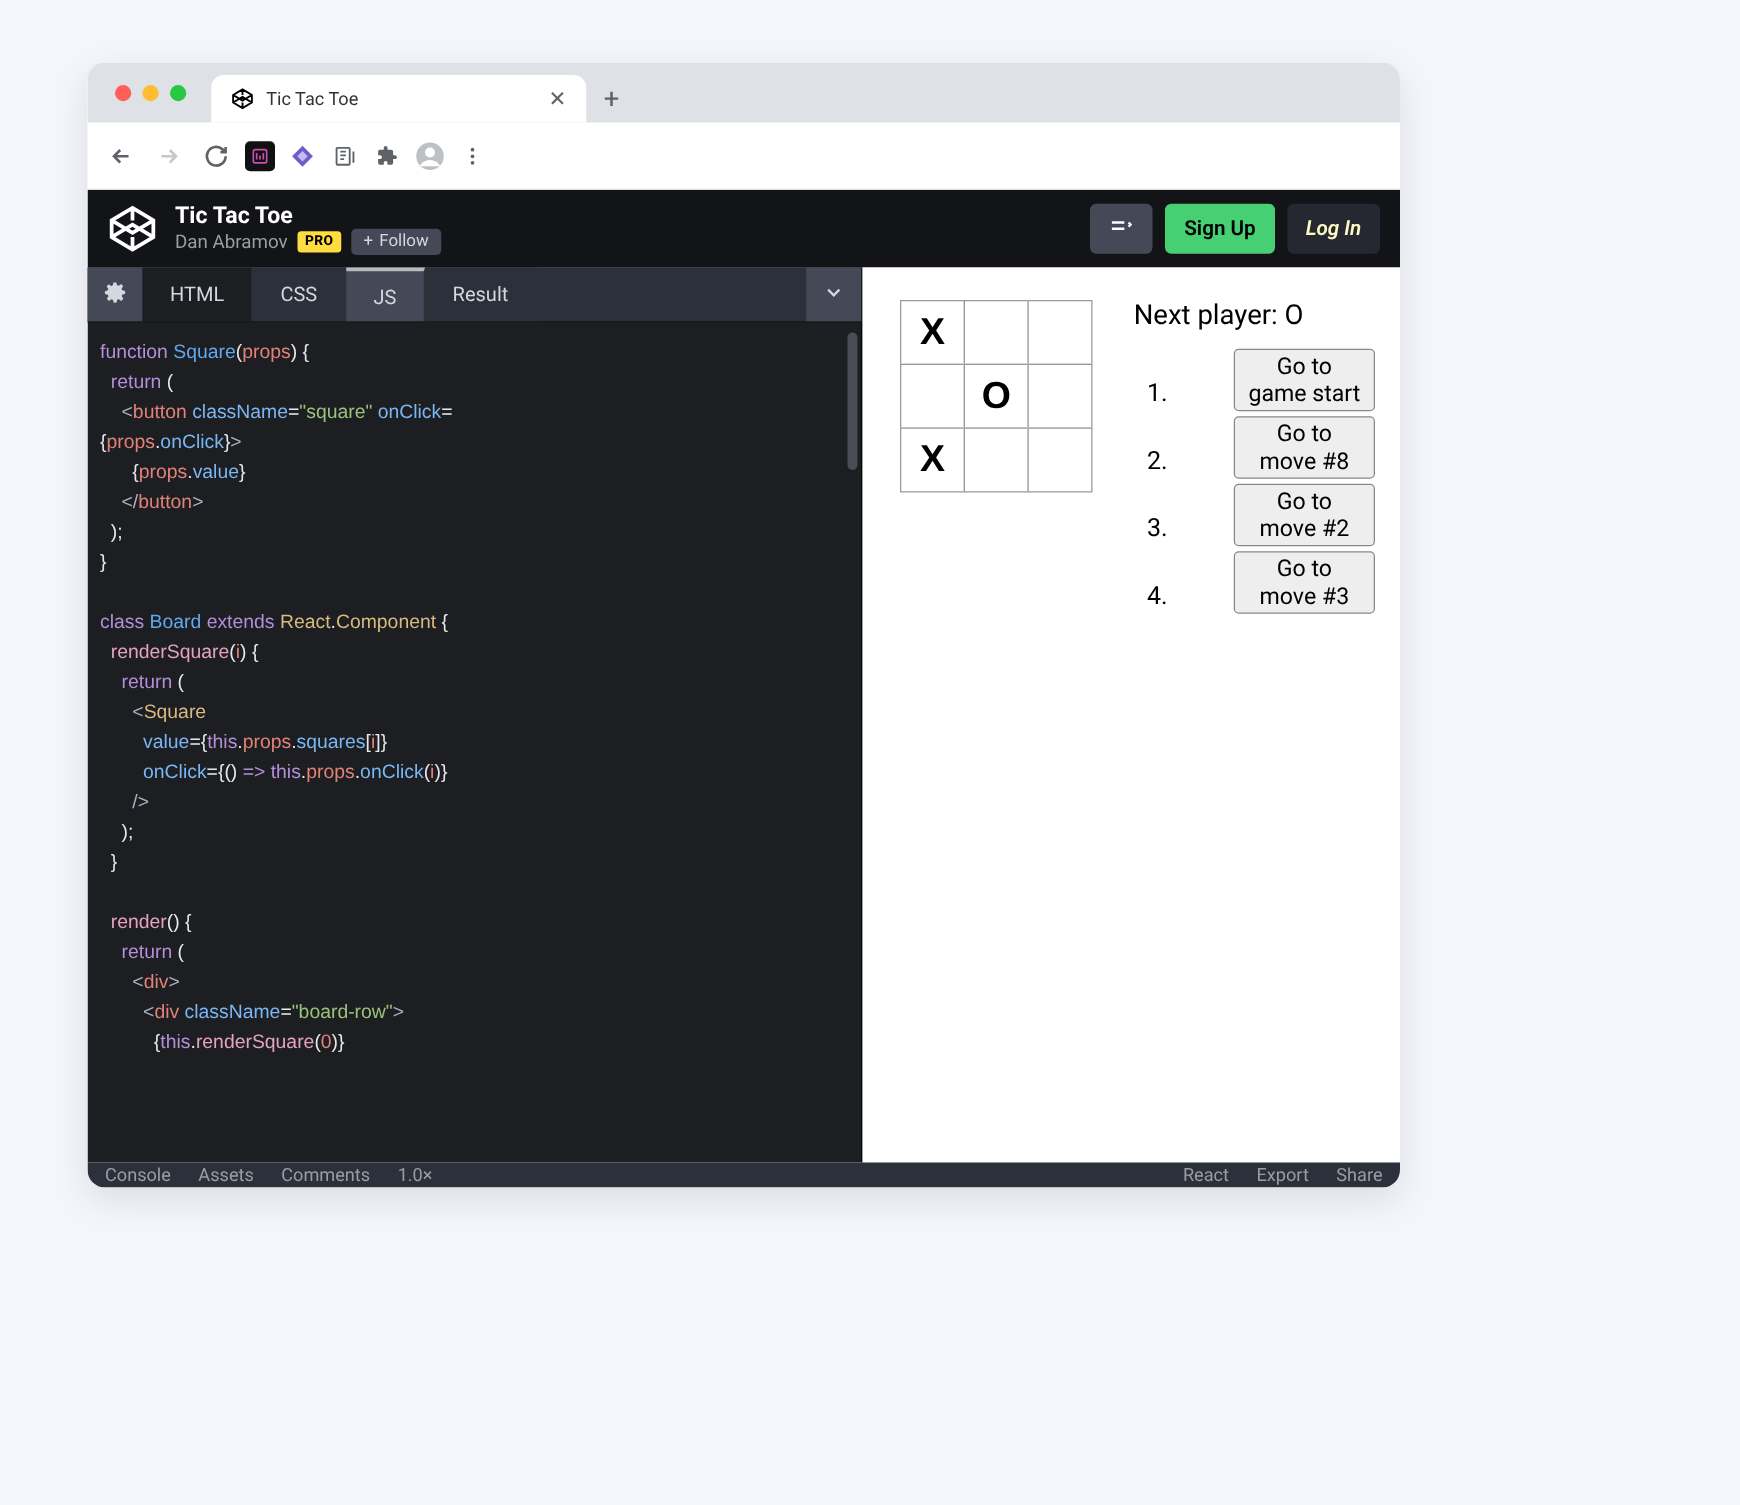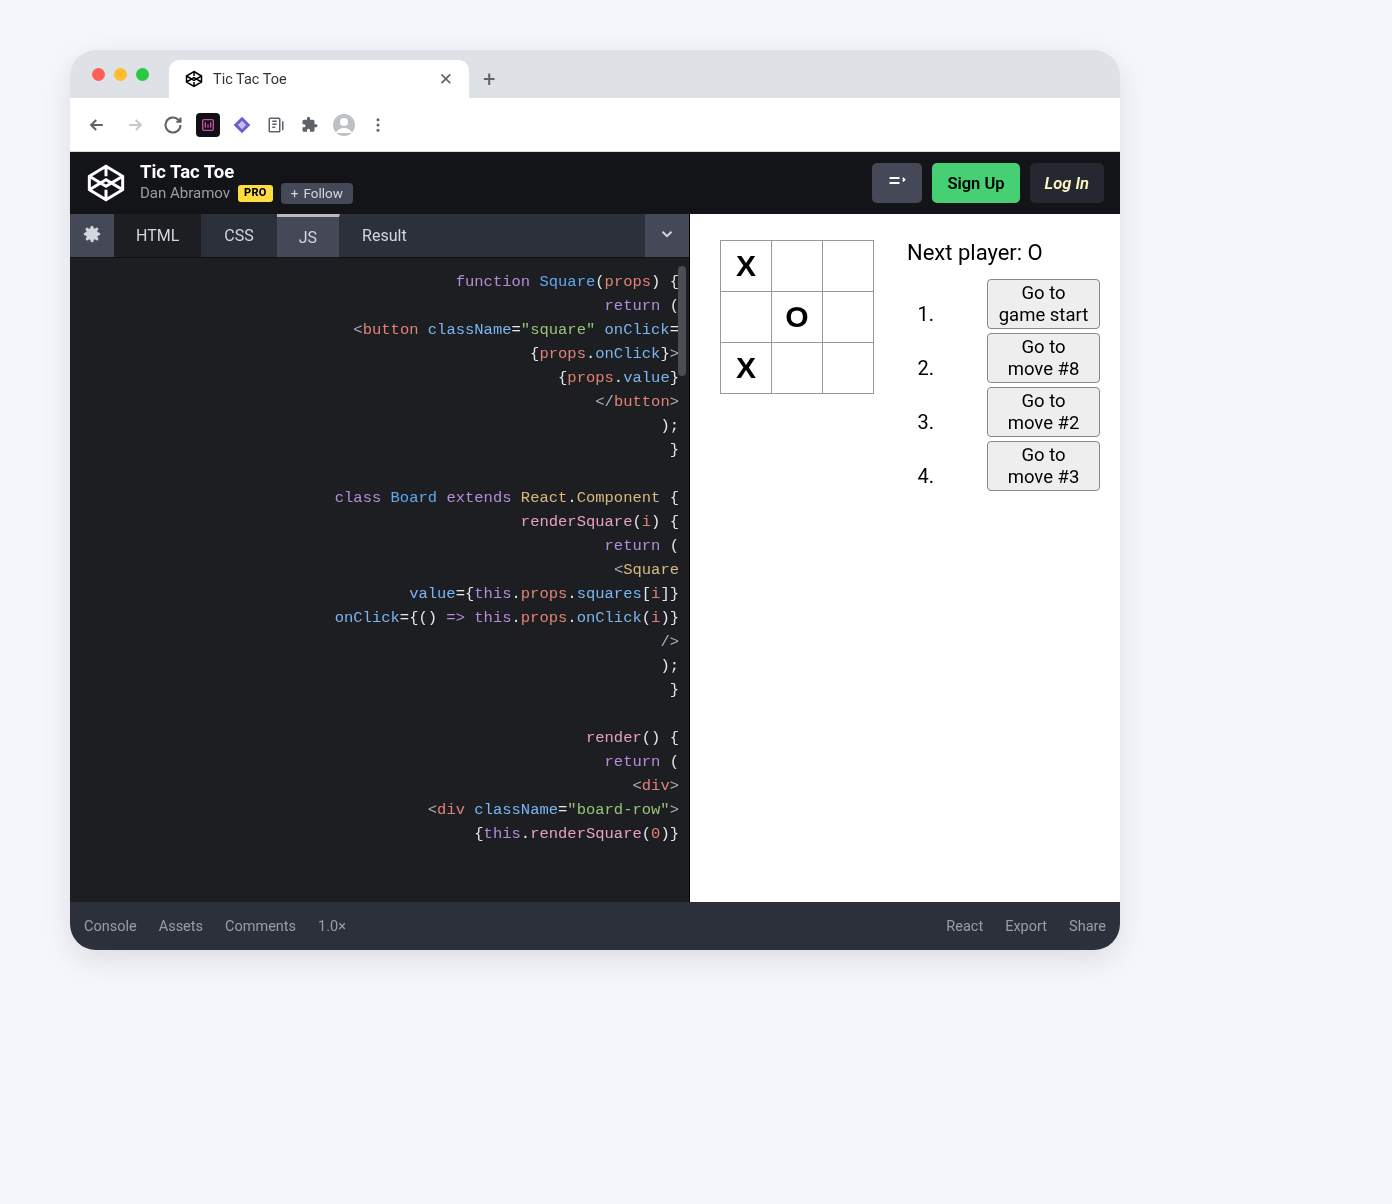--- a/index.html
+++ b/index.html
@@ -7,21 +7,21 @@
     font-family: -apple-system, BlinkMacSystemFont, "Segoe UI", Roboto, Helvetica, Arial, sans-serif;
     background: #f4f6fb;
     width: 1392px;
     height: 1204px;
     padding: 50px 70px;
   }
   .window {
     width: 1050px;
     height: 900px;
     background: #fff;
-    border-radius: 26px;
+    border-radius: 14px;
     box-shadow: 0 10px 30px rgba(0,0,0,0.1);
     overflow: hidden;
     display: flex;
     flex-direction: column;
   }
   .tabstrip {
     height: 48px;
     background: #dee1e6;
     display: flex;
     align-items: flex-end;
@@ -152,28 +152,27 @@
   .collapse-btn {
     margin-left:auto;
     width:44px;
     background:#444857;
     display:flex;align-items:center;justify-content:center;
     color:#d5d7de;
   }
   .code {
     flex:1;
     padding:12px 10px;
-    font-family: Liberation Mono, monospace;
+    font-family: Liberation Sans, sans-serif;
     font-size:15.5px;
     line-height:1.55;
     color:#d5d7de;
     white-space:pre;
     overflow:auto;
     position:relative;
-    text-align:right;
   }
   .code .scrollbar-thumb {
     position:absolute; right:3px; top:8px; width:8px; height:110px;
     background:#4a4d55; border-radius:4px;
   }
   .k-purple{color:#b58edb;}
   .k-blue{color:#5fa9ee;}
   .k-yellow{color:#d7ba7d;}
   .k-white{color:#e5e7eb;}
   .k-grey{color:#abb2bf;}
@@ -209,21 +208,21 @@
   .move-btn {
     font-size:18.5px;
     background:#eee;
     border:1.5px solid #888;
     border-radius:4px;
     padding:2px 10px;
     cursor:pointer;
     font-family:inherit;
   }
   .footer {
-    height:48px;
+    height:20px;
     background:#2c303a;
     display:flex;
     align-items:center;
     padding:0 14px;
     gap:22px;
     color:#9b9da3;
     font-size:14.5px;
   }
   .footer .spacer { flex:1; }
   .footer span { cursor:pointer; }

